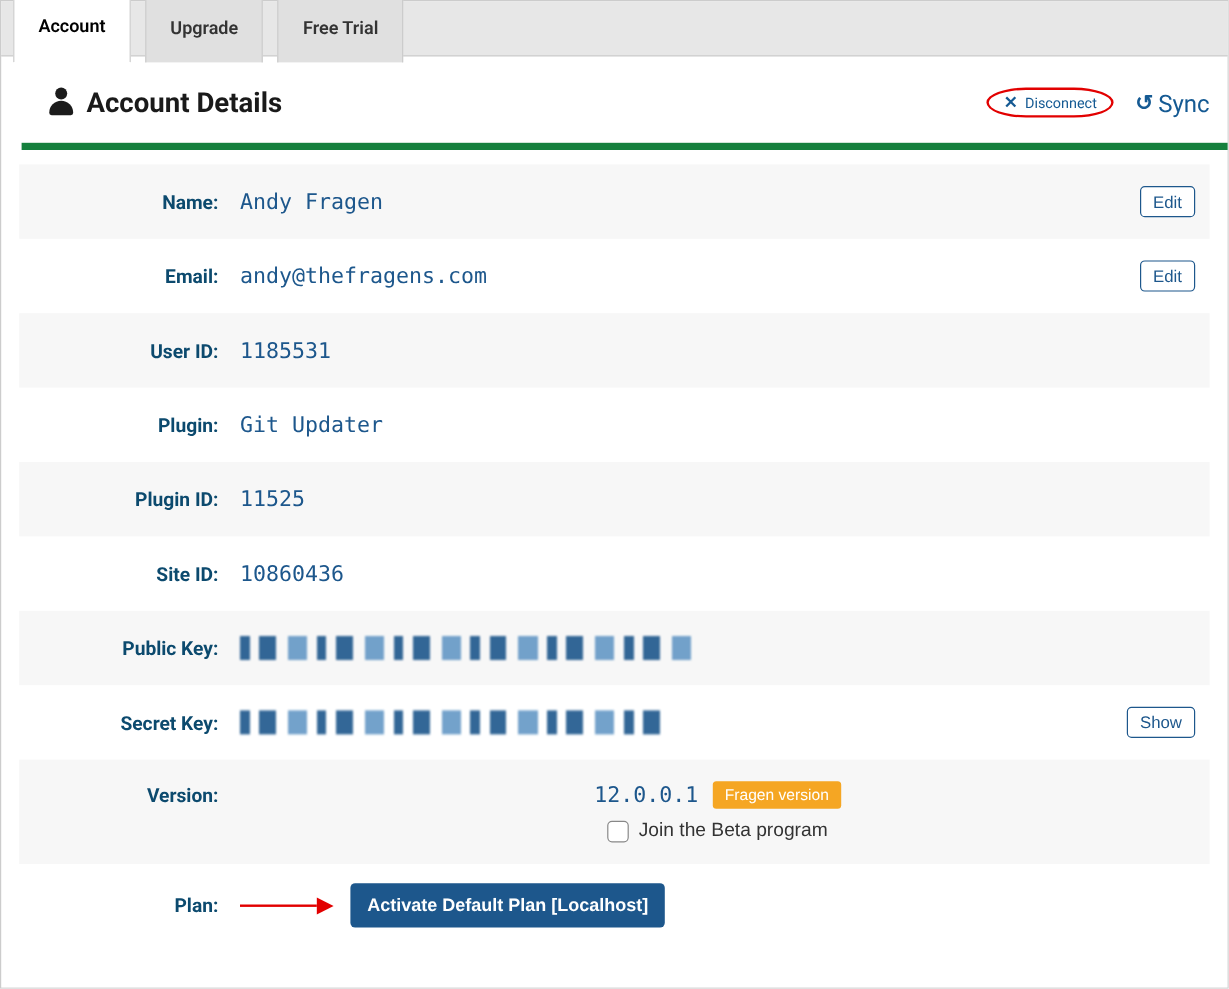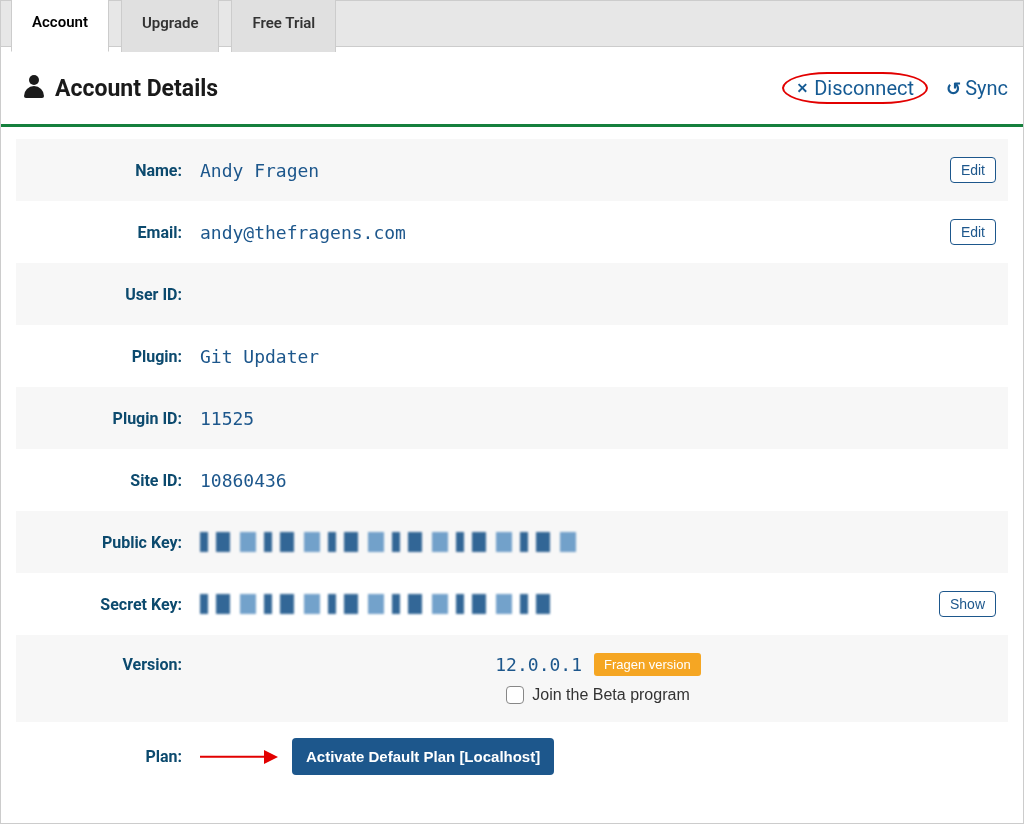--- a/index.html
+++ b/index.html
@@ -44,21 +44,22 @@
     color: #000;
   }
   .content {
     padding: 0;
   }
   .header-row {
     display: flex;
     align-items: center;
     justify-content: space-between;
     padding: 25px 15px 20px 22px;
-    border-bottom: 3px solid #15803d;
+    border-bottom: 6px solid #15803d;
+    margin-left: 17px;
   }
   .header-left {
     display: flex;
     align-items: center;
     gap: 10px;
   }
   .person-icon {
     width: 22px;
     height: 26px;
     position: relative;
@@ -105,21 +106,21 @@
     border-radius: 50%/80%;
     cursor: pointer;
   }
   .disconnect-wrap .x-icon {
     color: #155a93;
     font-weight: 700;
     font-size: 14px;
   }
   .disconnect-text {
     color: #155a93;
-    font-size: 20px;
+    font-size: 12px;
   }
   .sync-wrap {
     display: flex;
     align-items: center;
     gap: 4px;
     cursor: pointer;
   }
   .sync-icon {
     color: #155a93;
     font-size: 18px;
@@ -301,20 +302,21 @@
       <div class="row">
         <div class="label">Email:</div>
         <div class="value">andy@thefragens.com</div>
         <div class="actions">
           <button class="small-btn">Edit</button>
         </div>
       </div>
 
       <div class="row striped">
         <div class="label">User ID:</div>
+        <div class="value">1185531</div>
       </div>
 
       <div class="row">
         <div class="label">Plugin:</div>
         <div class="value">Git Updater</div>
       </div>
 
       <div class="row striped">
         <div class="label">Plugin ID:</div>
         <div class="value">11525</div>

